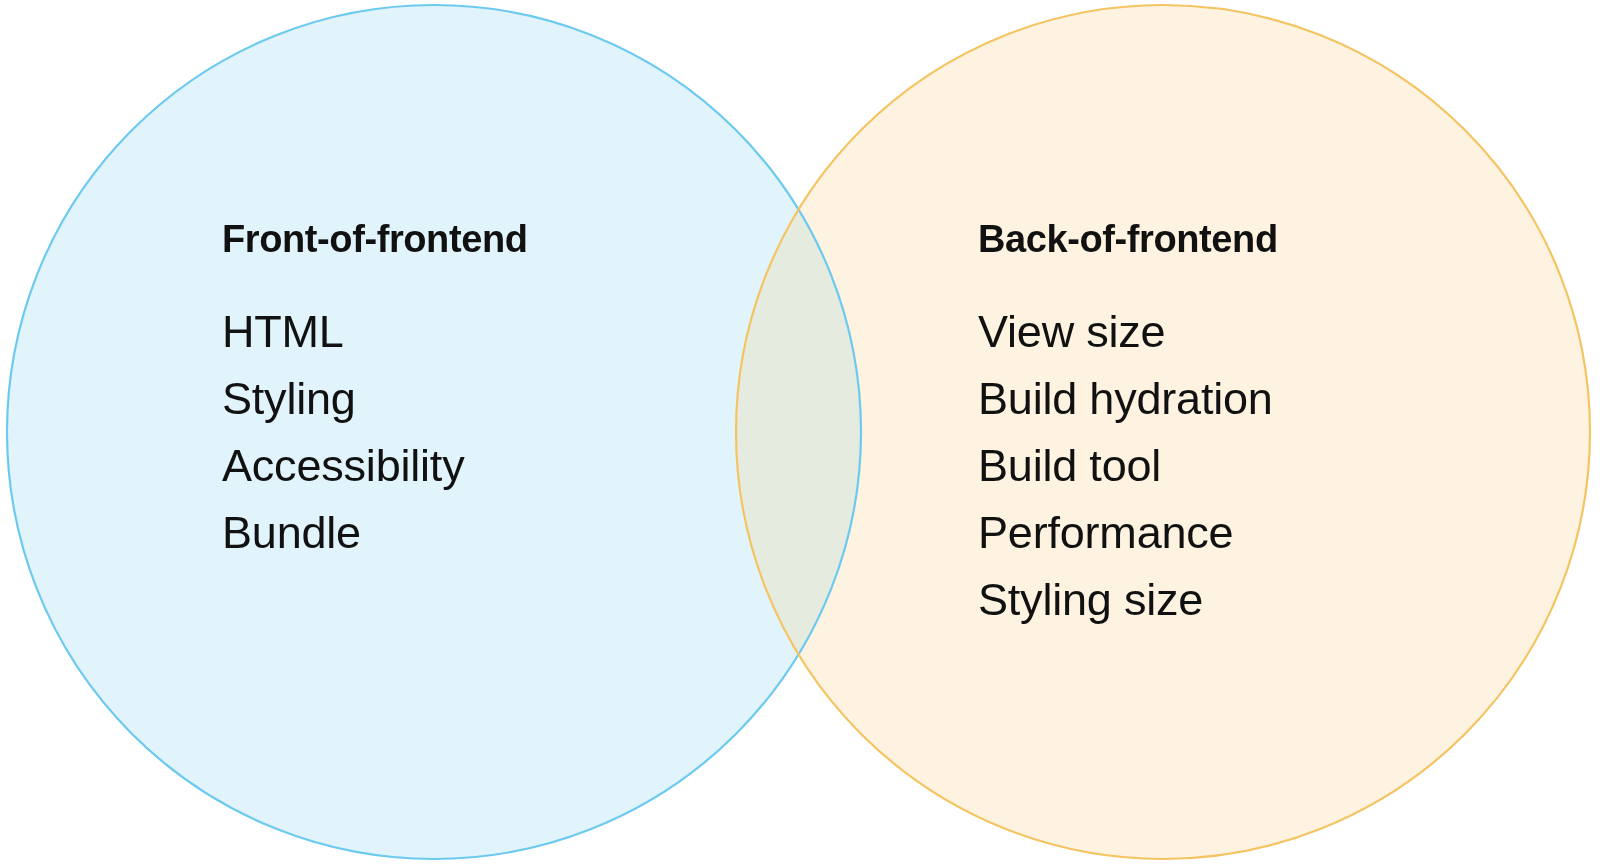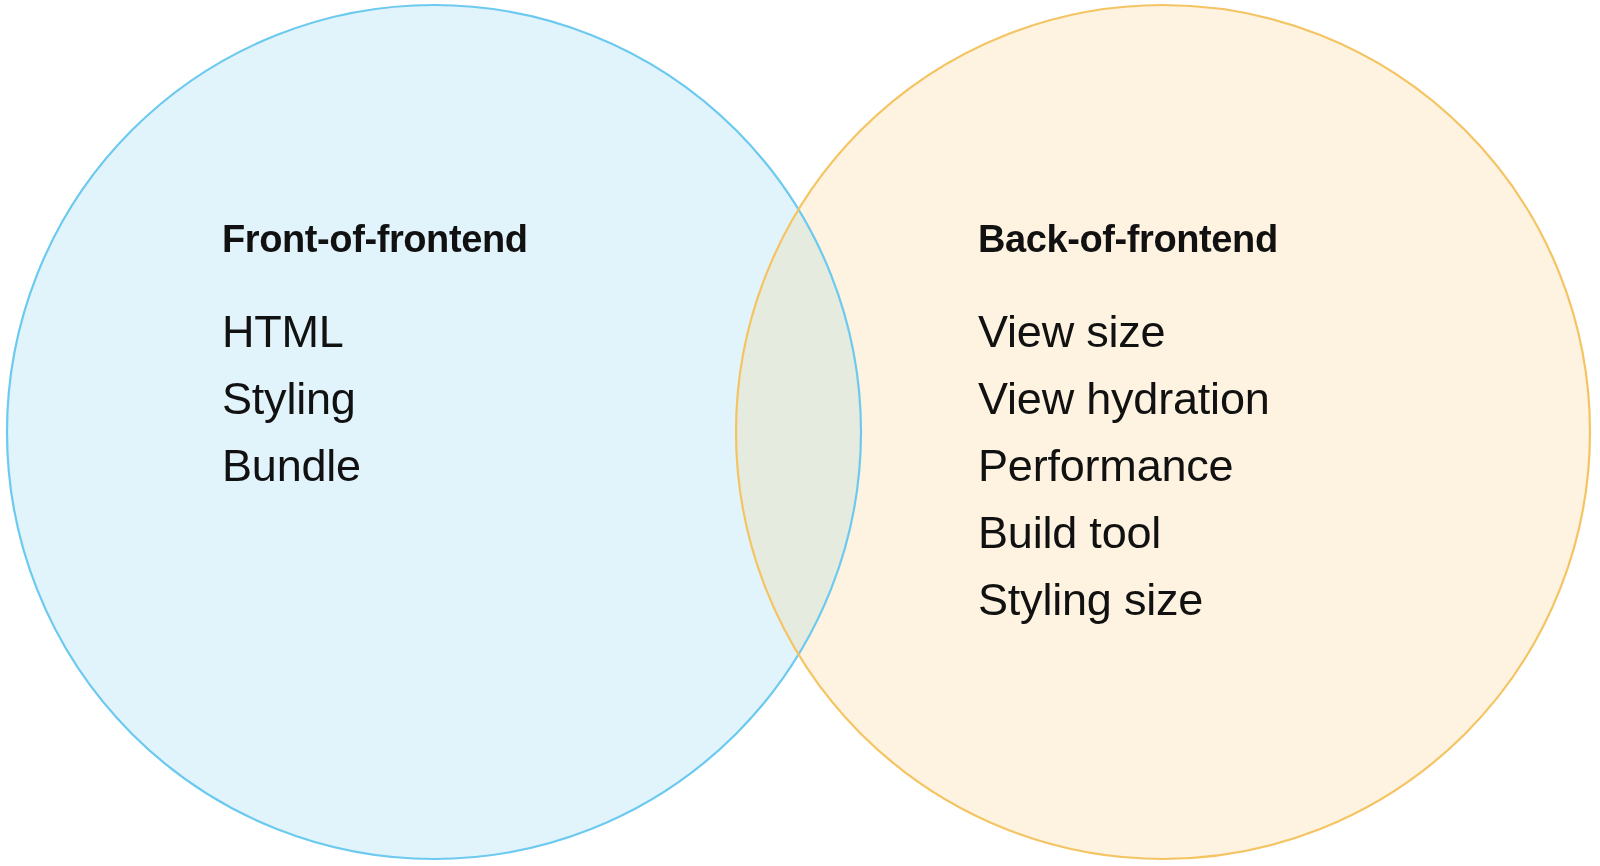--- a/index.html
+++ b/index.html
@@ -94,28 +94,29 @@
     <circle cx="434" cy="432" r="427" fill="none" stroke="#6cc9ef" stroke-width="2.2"></circle>
 
     <circle cx="1163" cy="432" r="427" fill="none" stroke="#f5c462" stroke-width="2.2"></circle>
   </svg>
 
   <div class="text-column" id="column-left">
     <h2 class="column-title">Front-of-frontend</h2>
     <ul class="column-list">
       <li>HTML</li>
       <li>Styling</li>
+      <li>Accessibility</li>
       <li>Bundle</li>
     </ul>
   </div>
 
   <div class="text-column" id="column-right">
     <h2 class="column-title">Back-of-frontend</h2>
     <ul class="column-list">
       <li>View size</li>
-      <li>View hydration</li>
+      <li>Build hydration</li>
+      <li>Build tool</li>
       <li>Performance</li>
-      <li>Build tool</li>
       <li>Styling size</li>
     </ul>
   </div>
 
 </div>
 
 </body></html>

